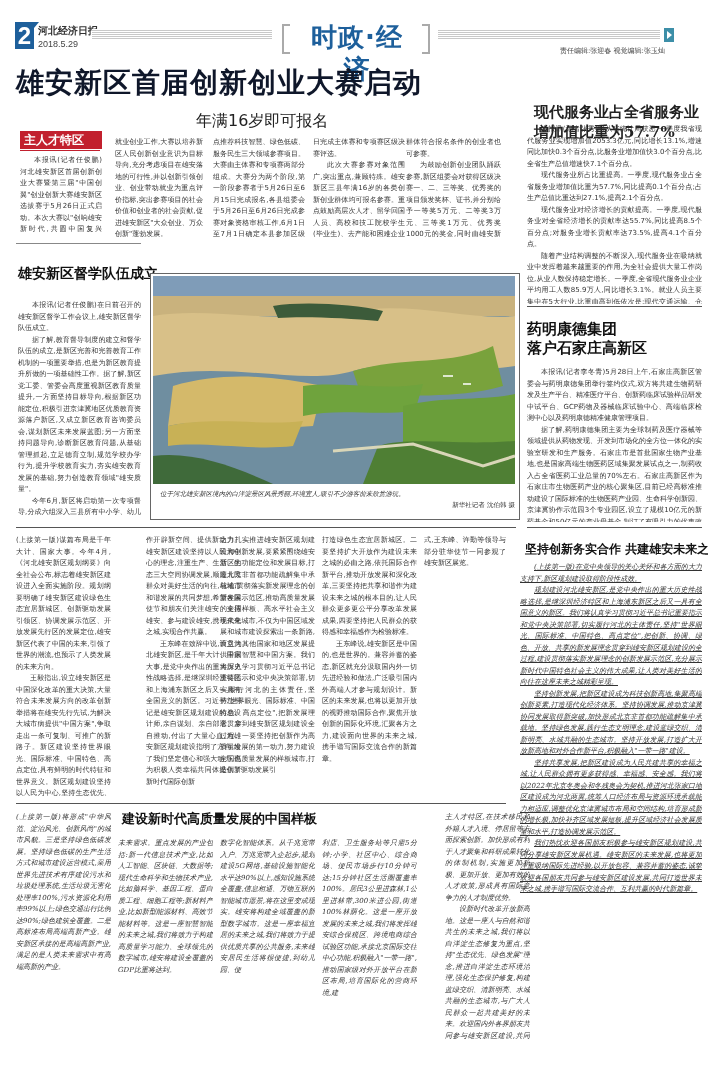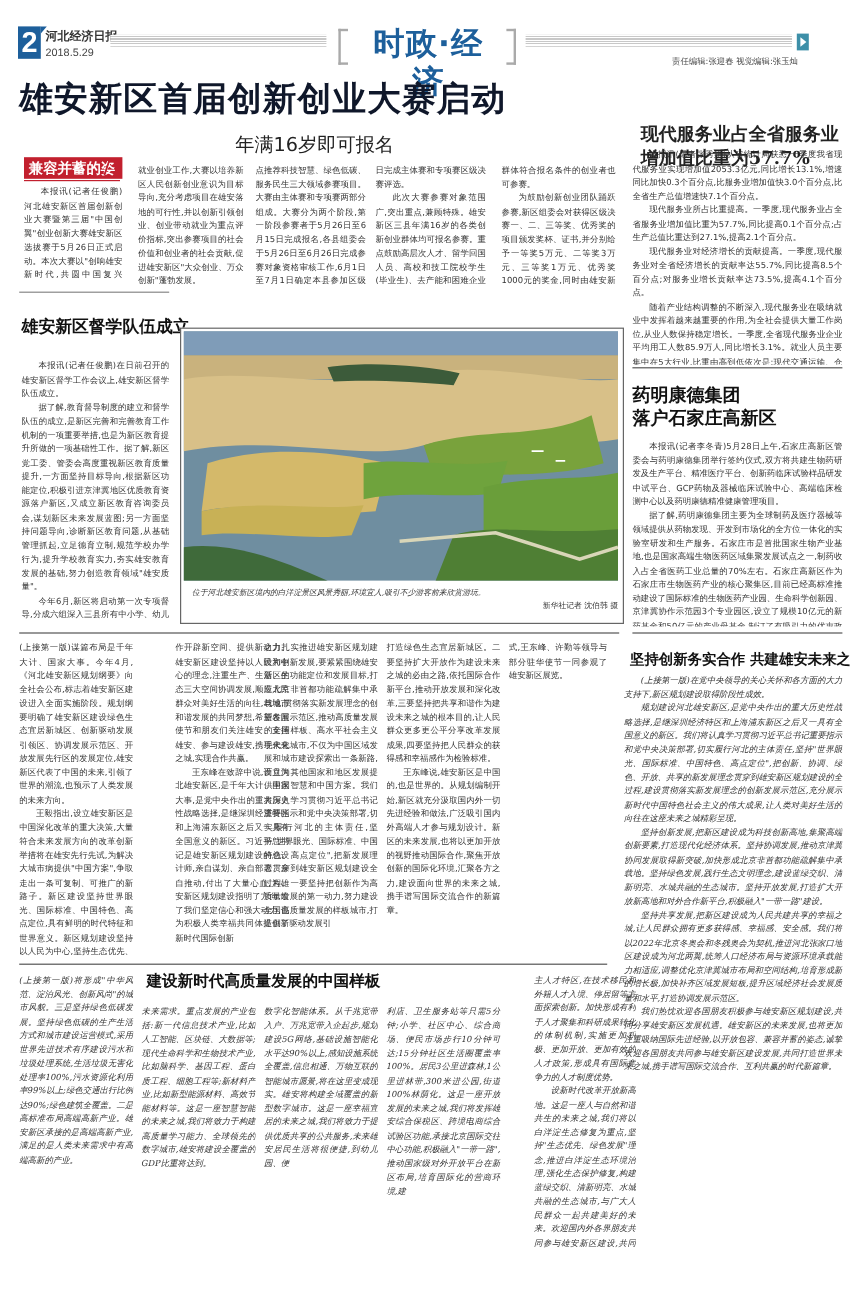--- a/index.html
+++ b/index.html
@@ -48,40 +48,40 @@
 <div class="abs rule rule-l"></div>
 <div class="abs bracket bracket-l"></div>
 <div class="abs section-title">时政·经济</div>
 <div class="abs bracket bracket-r"></div>
 <div class="abs rule rule-r"></div>
 <div class="abs arrow-box"></div>
 <div class="abs editors">责任编辑:张迎春  视觉编辑:张玉灿</div>
 
 <div class="abs main-head">雄安新区首届创新创业大赛启动</div>
 <div class="abs sub-head">年满16岁即可报名</div>
-<div class="abs tag">兼容并蓄的姿态</div>
+<div class="abs tag">主人才特区</div>
 <svg class="abs tag-slash" viewBox="0 0 10 18">
     <path d="M7 3 L3 15" stroke="#c2202e" stroke-width="1.5"></path>
   </svg>
 <div class="abs tag-line"></div>
 
 <div class="abs txt" style="left:20px;top:155px;width:82px;height:82px;">
     <p>本报讯(记者任俊鹏)河北雄安新区首届创新创业大赛暨第三届"中国创翼"创业创新大赛雄安新区选拔赛于5月26日正式启动。本次大赛以"创响雄安新时代,共圆中国复兴梦"为主题,以推动"大众创业、万众创新"为核心,以"赛"营造新区创新创业氛围,以"赛"推动</p>
   </div>
 <div class="abs txt" style="left:115px;top:137px;width:88px;height:100px;">
     <p style="text-indent:0">就业创业工作,大赛以培养新区人民创新创业意识为目标导向,充分考虑项目在雄安落地的可行性,并以创新引领创业、创业带动就业为重点评价指标,突出参赛项目的社会价值和创业者的社会贡献,促进雄安新区"大众创业、万众创新"蓬勃发展。</p>
   </div>
 <div class="abs txt" style="left:213px;top:137px;width:92px;height:100px;">
     <p style="text-indent:0">点推荐科技智慧、绿色低碳、服务民生三大领域参赛项目。大赛由主体赛和专项赛两部分组成。大赛分为两个阶段,第一阶段参赛者于5月26日至6月15日完成报名,各县组委会于5月26日至6月26日完成参赛对象资格审核工作,6月1日至7月1日确定本县参加区级评选项目;第二阶段于7月5日完成主体赛初赛评选并评选出晋级区级决赛项目,于7月12</p>
   </div>
 <div class="abs txt" style="left:313px;top:137px;width:92px;height:100px;">
     <p style="text-indent:0">日完成主体赛和专项赛区级决赛评选。</p>
     <p>此次大赛参赛对象范围广,突出重点,兼顾特殊。雄安新区三县年满16岁的各类创新创业群体均可报名参赛。重点鼓励高层次人才、留学回国人员、高校和技工院校学生(毕业生)、去产能和困难企业转岗的职工、复转军人、返乡农民工、残疾人等创业者参赛。京津冀及其它地区有意到雄安创新创业的各类</p>
   </div>
-<div class="abs txt" style="left:418px;top:137px;width:95px;height:100px;">
+<div class="abs txt" style="left:406px;top:137px;width:95px;height:100px;">
     <p style="text-indent:0">群体符合报名条件的创业者也可参赛。</p>
     <p>为鼓励创新创业团队踊跃参赛,新区组委会对获得区级决赛一、二、三等奖、优秀奖的项目颁发奖杯、证书,并分别给予一等奖5万元、二等奖3万元、三等奖1万元、优秀奖1000元的奖金,同时由雄安新区管委会授予"雄安新区优秀创新创业项目"称号;对获得"雄安创翼之星"的项目颁发奖牌和证书。</p>
   </div>
 
 <div class="abs right-head" style="width:170px;margin-top:32px;">现代服务业占全省服务业增加值比重为57.7%</div>
 <div class="abs txt" style="left:527px;top:124px;width:175px;height:180px;">
   <p>本报讯(记者张秀娟)从省统计局获悉,一季度我省现代服务业实现增加值2053.3亿元,同比增长13.1%,增速同比加快0.3个百分点,比服务业增加值快3.0个百分点,比全省生产总值增速快7.1个百分点。</p>
   <p>现代服务业所占比重提高。一季度,现代服务业占全省服务业增加值比重为57.7%,同比提高0.1个百分点;占生产总值比重达到27.1%,提高2.1个百分点。</p>
   <p>现代服务业对经济增长的贡献提高。一季度,现代服务业对全省经济增长的贡献率达55.7%,同比提高8.5个百分点;对服务业增长贡献率达73.5%,提高4.1个百分点。</p>
   <p>随着产业结构调整的不断深入,现代服务业在吸纳就业中发挥着越来越重要的作用,为全社会提供大量工作岗位,从业人数保持稳定增长。一季度,全省现代服务业企业平均用工人数85.9万人,同比增长3.1%。就业人员主要集中在5大行业,比重由高到低依次是:现代交通运输、仓储和邮政业从业人员占39.2%,现代租赁和商务服务业占17.6%,科学研究和技术服务业占16.1%,现代房地产业占12.8%,信息传输、软件和信息技术服务业占11.6%,5大行业合计占现代服务业从业人员比重达87.4%。</p>
@@ -138,28 +138,28 @@
   </div>
 <div class="abs txt" style="left:118px;top:535px;width:95px;height:265px;margin-left:28px;">
     <p style="text-indent:0">作开辟新空间、提供新动力。雄安新区建设坚持以人民为中心的理念,注重生产、生活、生态三大空间协调发展,顺应人民群众对美好生活的向往,与城市和谐发展的共同梦想,希望各国使节和朋友们关注雄安、支持雄安、参与建设雄安,携手未来之城,实现合作共赢。</p>
     <p>王东峰在致辞中说,设立河北雄安新区,是千年大计、国家大事,是党中央作出的重大历史性战略选择,是继深圳经济特区和上海浦东新区之后又一具有全国意义的新区。习近平总书记是雄安新区规划建设的总设计师,亲自谋划、亲自部署、亲自推动,付出了大量心血,为雄安新区规划建设指明了方向,给了我们坚定信心和强大动力,也为积极人类幸福共同体提供了新时代国际创新</p>
   </div>
 <div class="abs txt" style="left:220px;top:535px;width:95px;height:265px;">
     <p style="text-indent:0">之力扎实推进雄安新区规划建设和创新发展,要紧紧围绕雄安新区的功能定位和发展目标,打造北京非首都功能疏解集中承载地,贯彻落实新发展理念的创新发展示范区,推动高质量发展的全国样板、高水平社会主义现代化城市,不仅为中国区域发展和城市建设探索出一条新路,而且为其他国家和地区发展提供中国智慧和中国方案。我们将深入学习贯彻习近平总书记重要指示和党中央决策部署,切实履行河北的主体责任,坚持"世界眼光、国际标准、中国特色、高点定位",把新发展理念贯穿到雄安新区规划建设全过程。一要坚持把创新作为高质量发展的第一动力,努力建设全国高质量发展的样板城市,打造创新驱动发展引</p>
   </div>
 <div class="abs txt" style="left:322px;top:535px;width:95px;height:265px;">
     <p style="text-indent:0">打造绿色生态宜居新城区。二要坚持扩大开放作为建设未来之城的必由之路,依托国际合作新平台,推动开放发展和深化改革,三要坚持把共享和谐作为建设未来之城的根本目的,让人民群众更多更公平分享改革发展成果,四要坚持把人民群众的获得感和幸福感作为检验标准。</p>
-    <p>王东峰说,雄安新区是中国的,也是世界的。从规划编制开始,新区就充分汲取国内外一切先进经验和做法,广泛吸引国内外高端人才参与规划设计。新区的未来发展,也将以更加开放的视野推动国际合作,聚焦开放创新的国际化环境,汇聚各方之力,建设面向世界的未来之城,携手谱写国际交流合作的新篇章。</p>
+    <p>王东峰说,雄安新区是中国的,也是世界的。兼容并蓄的姿态,新区就充分汲取国内外一切先进经验和做法,广泛吸引国内外高端人才参与规划设计。新区的未来发展,也将以更加开放的视野推动国际合作,聚焦开放创新的国际化环境,汇聚各方之力,建设面向世界的未来之城,携手谱写国际交流合作的新篇章。</p>
   </div>
 <div class="abs txt" style="left:424px;top:535px;width:82px;height:265px;">
     <p style="text-indent:0">式,王东峰、许勤等领导与部分驻华使节一同参观了雄安新区展览。</p>
   </div>
 
 <div class="abs h2" style="left:525px;top:540px;font-size:12px;">坚持创新务实合作 共建雄安未来之城</div>
-<div class="abs txt serif" style="left:520px;top:562px;width:182px;height:470px;">
+<div class="abs txt serif" style="left:520px;top:562px;width:182px;height:470px;text-decoration:underline;">
   <p>(上接第一版)在党中央领导的关心关怀和各方面的大力支持下,新区规划建设取得阶段性成效。</p>
   <p>规划建设河北雄安新区,是党中央作出的重大历史性战略选择,是继深圳经济特区和上海浦东新区之后又一具有全国意义的新区。我们将认真学习贯彻习近平总书记重要指示和党中央决策部署,切实履行河北的主体责任,坚持"世界眼光、国际标准、中国特色、高点定位",把创新、协调、绿色、开放、共享的新发展理念贯穿到雄安新区规划建设的全过程,建设贯彻落实新发展理念的创新发展示范区,充分展示新时代中国特色社会主义的伟大成果,让人类对美好生活的向往在这座未来之城精彩呈现。</p>
   <p>坚持创新发展,把新区建设成为科技创新高地,集聚高端创新要素,打造现代化经济体系。坚持协调发展,推动京津冀协同发展取得新突破,加快形成北京非首都功能疏解集中承载地。坚持绿色发展,践行生态文明理念,建设蓝绿交织、清新明亮、水城共融的生态城市。坚持开放发展,打造扩大开放新高地和对外合作新平台,积极融入"一带一路"建设。</p>
   <p>坚持共享发展,把新区建设成为人民共建共享的幸福之城,让人民群众拥有更多获得感、幸福感、安全感。我们将以2022年北京冬奥会和冬残奥会为契机,推进河北张家口地区建设成为河北两翼,统筹人口经济布局与资源环境承载能力相适应,调整优化京津冀城市布局和空间结构,培育形成新的增长极,加快补齐区域发展短板,提升区域经济社会发展质量和水平,打造协调发展示范区。</p>
   <p>我们热忱欢迎各国朋友积极参与雄安新区规划建设,共同分享雄安新区发展机遇。雄安新区的未来发展,也将更加注重吸纳国际先进经验,以开放包容、兼容并蓄的姿态,诚挚欢迎各国朋友共同参与雄安新区建设发展,共同打造世界未来之城,携手谱写国际交流合作、互利共赢的时代新篇章。</p>
 </div>
 
 <div class="abs hline" style="left:16px;top:803px;width:490px;"></div>
 
 <div class="abs h2" style="left:122px;top:810px;font-size:13px;">建设新时代高质量发展的中国样板</div>

